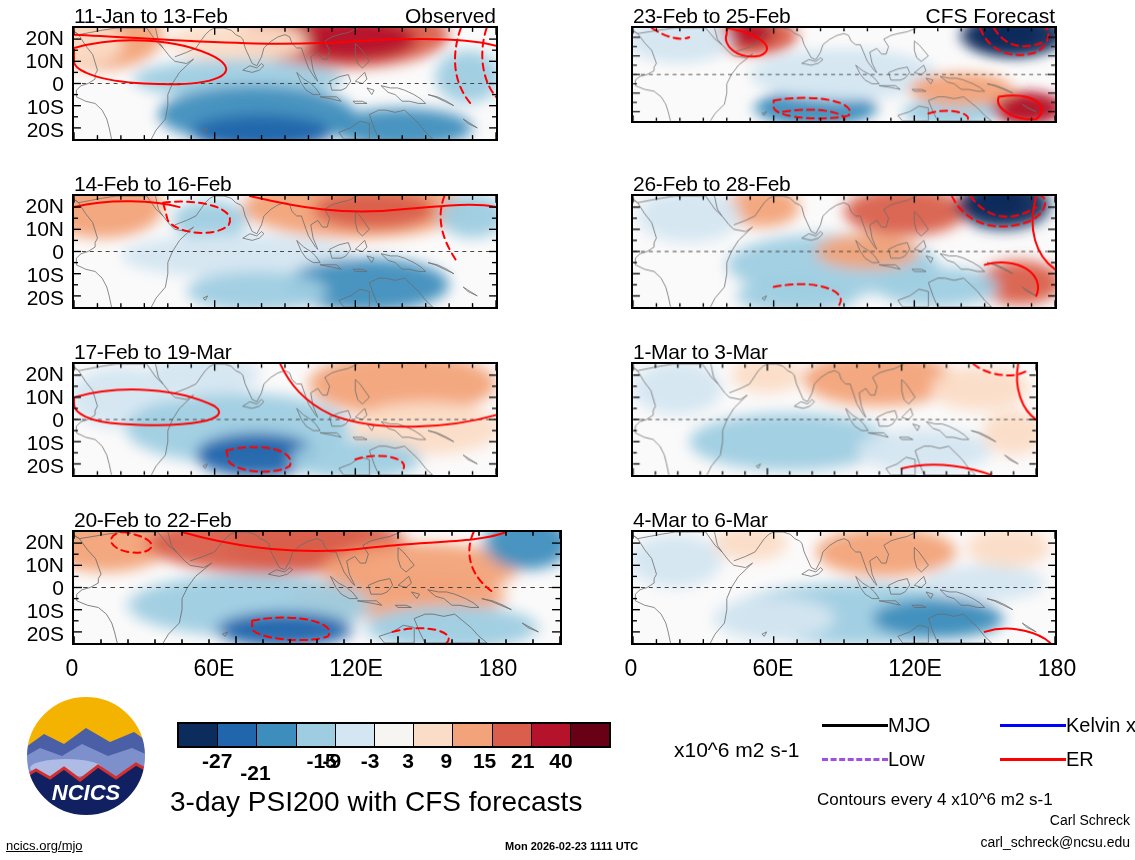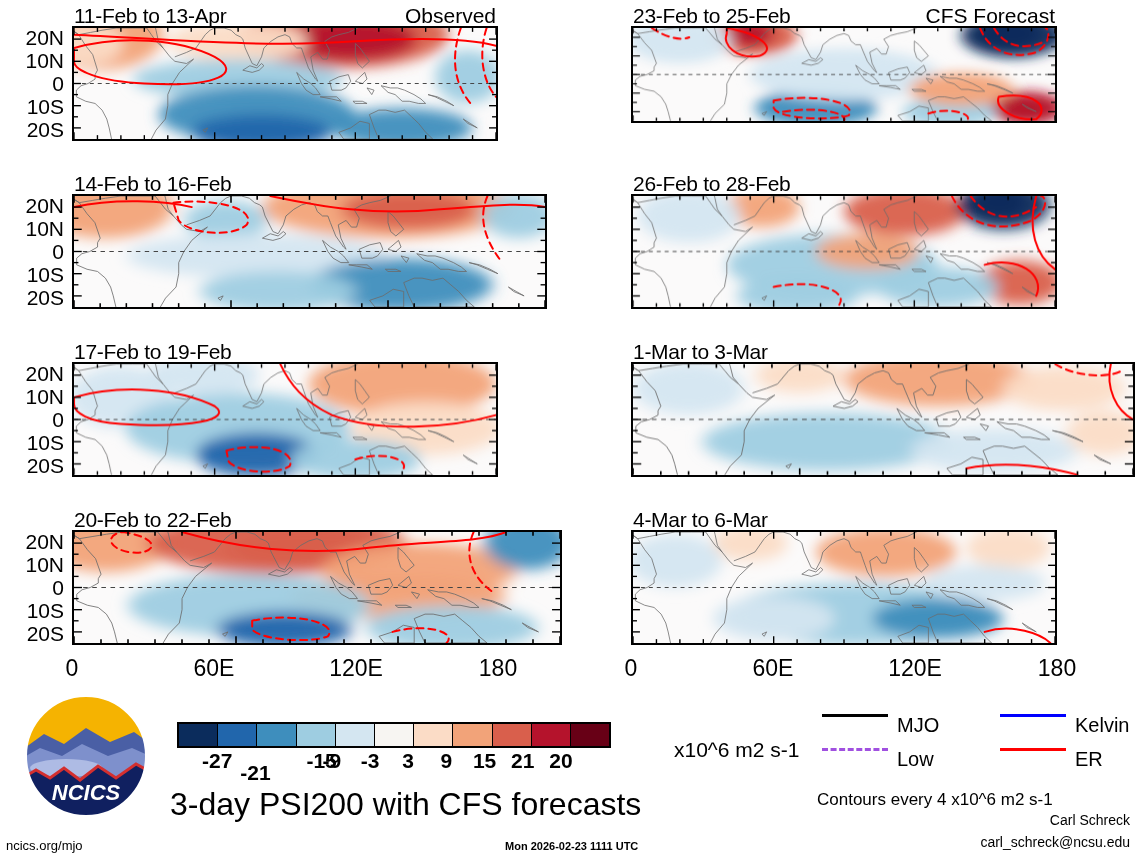--- a/index.html
+++ b/index.html
@@ -16,37 +16,37 @@
 
   .ylab{position:absolute;right:0;font-size:21px;text-align:right;line-height:1;white-space:nowrap;}
   .xlab{position:absolute;font-size:23px;white-space:nowrap;}
 
   .cbar{position:absolute;display:flex;border:2px solid #000;box-sizing:content-box;}
   .cbar .cell{width:38.2px;height:22px;border-right:1px solid #000;}
   .cbar .cell:last-child{border-right:none;}
   .cbar-tick{position:absolute;font-size:21px;font-weight:bold;transform:translateX(-50%);white-space:nowrap;}
 
   .units{position:absolute;font-size:21px;white-space:nowrap;}
-  .maintitle{position:absolute;font-size:32px;white-space:nowrap;}
+  .maintitle{position:absolute;font-size:28px;white-space:nowrap;}
   .stamp{position:absolute;font-size:11px;font-weight:bold;white-space:nowrap;}
   .foot{position:absolute;font-size:13px;white-space:nowrap;}
 
-  .legend-row{position:absolute;display:flex;gap:9px;}
+  .legend-row{position:absolute;display:flex;align-items:center;}
   .legend-line{width:66px;height:0;border-top:3px solid #000;}
   .legend-txt{font-size:20px;white-space:nowrap;}
   .note{position:absolute;font-size:17px;white-space:nowrap;}
   .credit{position:absolute;font-size:14px;white-space:nowrap;text-align:right;}
   .logo{position:absolute;}
 </style>
 </head>
 <body>
 
 <div id="panels">
     <div class="panel-wrap" style="left: 72px; top: 26px; width: 426px; height: 115px;">
-      <div class="panel-title">11-Feb to 13-Apr</div>
+      <div class="panel-title">11-Jan to 13-Feb</div>
       <div class="panel-corner">Observed</div>
       <div class="map">
         <svg viewBox="0 0 426 115" preserveAspectRatio="none">
           <rect x="0" y="0" width="426" height="115" fill="#fbfafa"></rect>
           <defs>
             <filter id="bl0" x="-40%" y="-60%" width="180%" height="220%">
             <feGaussianBlur stdDeviation="7"></feGaussianBlur>
             </filter>
           </defs>
           <g filter="url(#bl0)">
@@ -145,21 +145,21 @@
             <line x1="0" y1="34.5" x2="7" y2="34.5"></line>
             <line x1="426" y1="34.5" x2="419" y2="34.5"></line>
             <line x1="0" y1="23" x2="4" y2="23"></line>
             <line x1="426" y1="23" x2="422" y2="23"></line>
             <line x1="0" y1="11.5" x2="7" y2="11.5"></line>
             <line x1="426" y1="11.5" x2="419" y2="11.5"></line>
           </g>
         </svg>
       </div>
     </div>
-    <div class="panel-wrap" style="left: 72px; top: 194px; width: 475px; height: 115px;">
+    <div class="panel-wrap" style="left: 72px; top: 194px; width: 426px; height: 115px;">
       <div class="panel-title">14-Feb to 16-Feb</div>
       <div class="map">
         <svg viewBox="0 0 426 115" preserveAspectRatio="none">
           <rect x="0" y="0" width="426" height="115" fill="#fbfafa"></rect>
           <defs>
             <filter id="bl1" x="-40%" y="-60%" width="180%" height="220%">
             <feGaussianBlur stdDeviation="7"></feGaussianBlur>
             </filter>
           </defs>
           <g filter="url(#bl1)">
@@ -257,21 +257,21 @@
             <line x1="426" y1="34.5" x2="419" y2="34.5"></line>
             <line x1="0" y1="23" x2="4" y2="23"></line>
             <line x1="426" y1="23" x2="422" y2="23"></line>
             <line x1="0" y1="11.5" x2="7" y2="11.5"></line>
             <line x1="426" y1="11.5" x2="419" y2="11.5"></line>
           </g>
         </svg>
       </div>
     </div>
     <div class="panel-wrap" style="left: 72px; top: 362px; width: 426px; height: 115px;">
-      <div class="panel-title">17-Feb to 19-Feb</div>
+      <div class="panel-title">17-Feb to 19-Mar</div>
       <div class="map">
         <svg viewBox="0 0 426 115" preserveAspectRatio="none">
           <rect x="0" y="0" width="426" height="115" fill="#fbfafa"></rect>
           <defs>
             <filter id="bl2" x="-40%" y="-60%" width="180%" height="220%">
             <feGaussianBlur stdDeviation="7"></feGaussianBlur>
             </filter>
           </defs>
           <g filter="url(#bl2)">
             <ellipse cx="331.3" cy="20.7" rx="94.7" ry="32.2" fill="#f2a379" opacity="0.95"></ellipse>
@@ -712,21 +712,21 @@
             <line x1="0" y1="34.5" x2="7" y2="34.5"></line>
             <line x1="426" y1="34.5" x2="419" y2="34.5"></line>
             <line x1="0" y1="23" x2="4" y2="23"></line>
             <line x1="426" y1="23" x2="422" y2="23"></line>
             <line x1="0" y1="11.5" x2="7" y2="11.5"></line>
             <line x1="426" y1="11.5" x2="419" y2="11.5"></line>
           </g>
         </svg>
       </div>
     </div>
-    <div class="panel-wrap" style="left: 631px; top: 362px; width: 504px; height: 115px;">
+    <div class="panel-wrap" style="left: 631px; top: 362px; width: 407px; height: 115px;">
       <div class="panel-title">1-Mar to 3-Mar</div>
       <div class="map">
         <svg viewBox="0 0 426 115" preserveAspectRatio="none">
           <rect x="0" y="0" width="426" height="115" fill="#fbfafa"></rect>
           <defs>
             <filter id="bl6" x="-40%" y="-60%" width="180%" height="220%">
             <feGaussianBlur stdDeviation="7"></feGaussianBlur>
             </filter>
           </defs>
           <g filter="url(#bl6)">
@@ -954,28 +954,28 @@
 <div id="cbar-ticks">
     <div class="cbar-tick" style="left: 217.2px; top: 749px;">-27</div>
     <div class="cbar-tick" style="left: 255.4px; top: 749px; margin-top: 12px;">-21</div>
     <div class="cbar-tick" style="left: 293.6px; top: 749px; margin-left: 28px;">-15</div>
     <div class="cbar-tick" style="left: 331.8px; top: 749px;">-9</div>
     <div class="cbar-tick" style="left: 370px; top: 749px;">-3</div>
     <div class="cbar-tick" style="left: 408.2px; top: 749px;">3</div>
     <div class="cbar-tick" style="left: 446.4px; top: 749px;">9</div>
     <div class="cbar-tick" style="left: 484.6px; top: 749px;">15</div>
     <div class="cbar-tick" style="left: 522.8px; top: 749px;">21</div>
-    <div class="cbar-tick" style="left: 561px; top: 749px;">20</div>
+    <div class="cbar-tick" style="left: 561px; top: 749px;">40</div>
   </div>
 
 <div class="units" style="left:638px;top:738px;margin-left:36px;">x10^6 m2 s-1</div>
 
 <div class="maintitle" style="left:170px;top:786px;">3-day PSI200 with CFS forecasts</div>
 <div class="stamp" style="left:505px;top:840px;">Mon 2026-02-23 1111 UTC</div>
-<div class="foot" style="left:6px;top:838px;">ncics.org/mjo</div>
+<div class="foot" style="left:6px;top:838px;text-decoration:underline;">ncics.org/mjo</div>
 
 <div class="logo" style="left:24px;top:694px;width:124px;height:124px;font-style:italic;">
   <svg viewBox="0 0 124 124" width="124" height="124" aria-hidden="true">
     <defs>
       <clipPath id="cc">
           <circle cx="62" cy="62" r="60"></circle>
         </clipPath>
     </defs>
     <circle cx="62" cy="62" r="60" fill="#f5b301"></circle>
     <g clip-path="url(#cc)">

